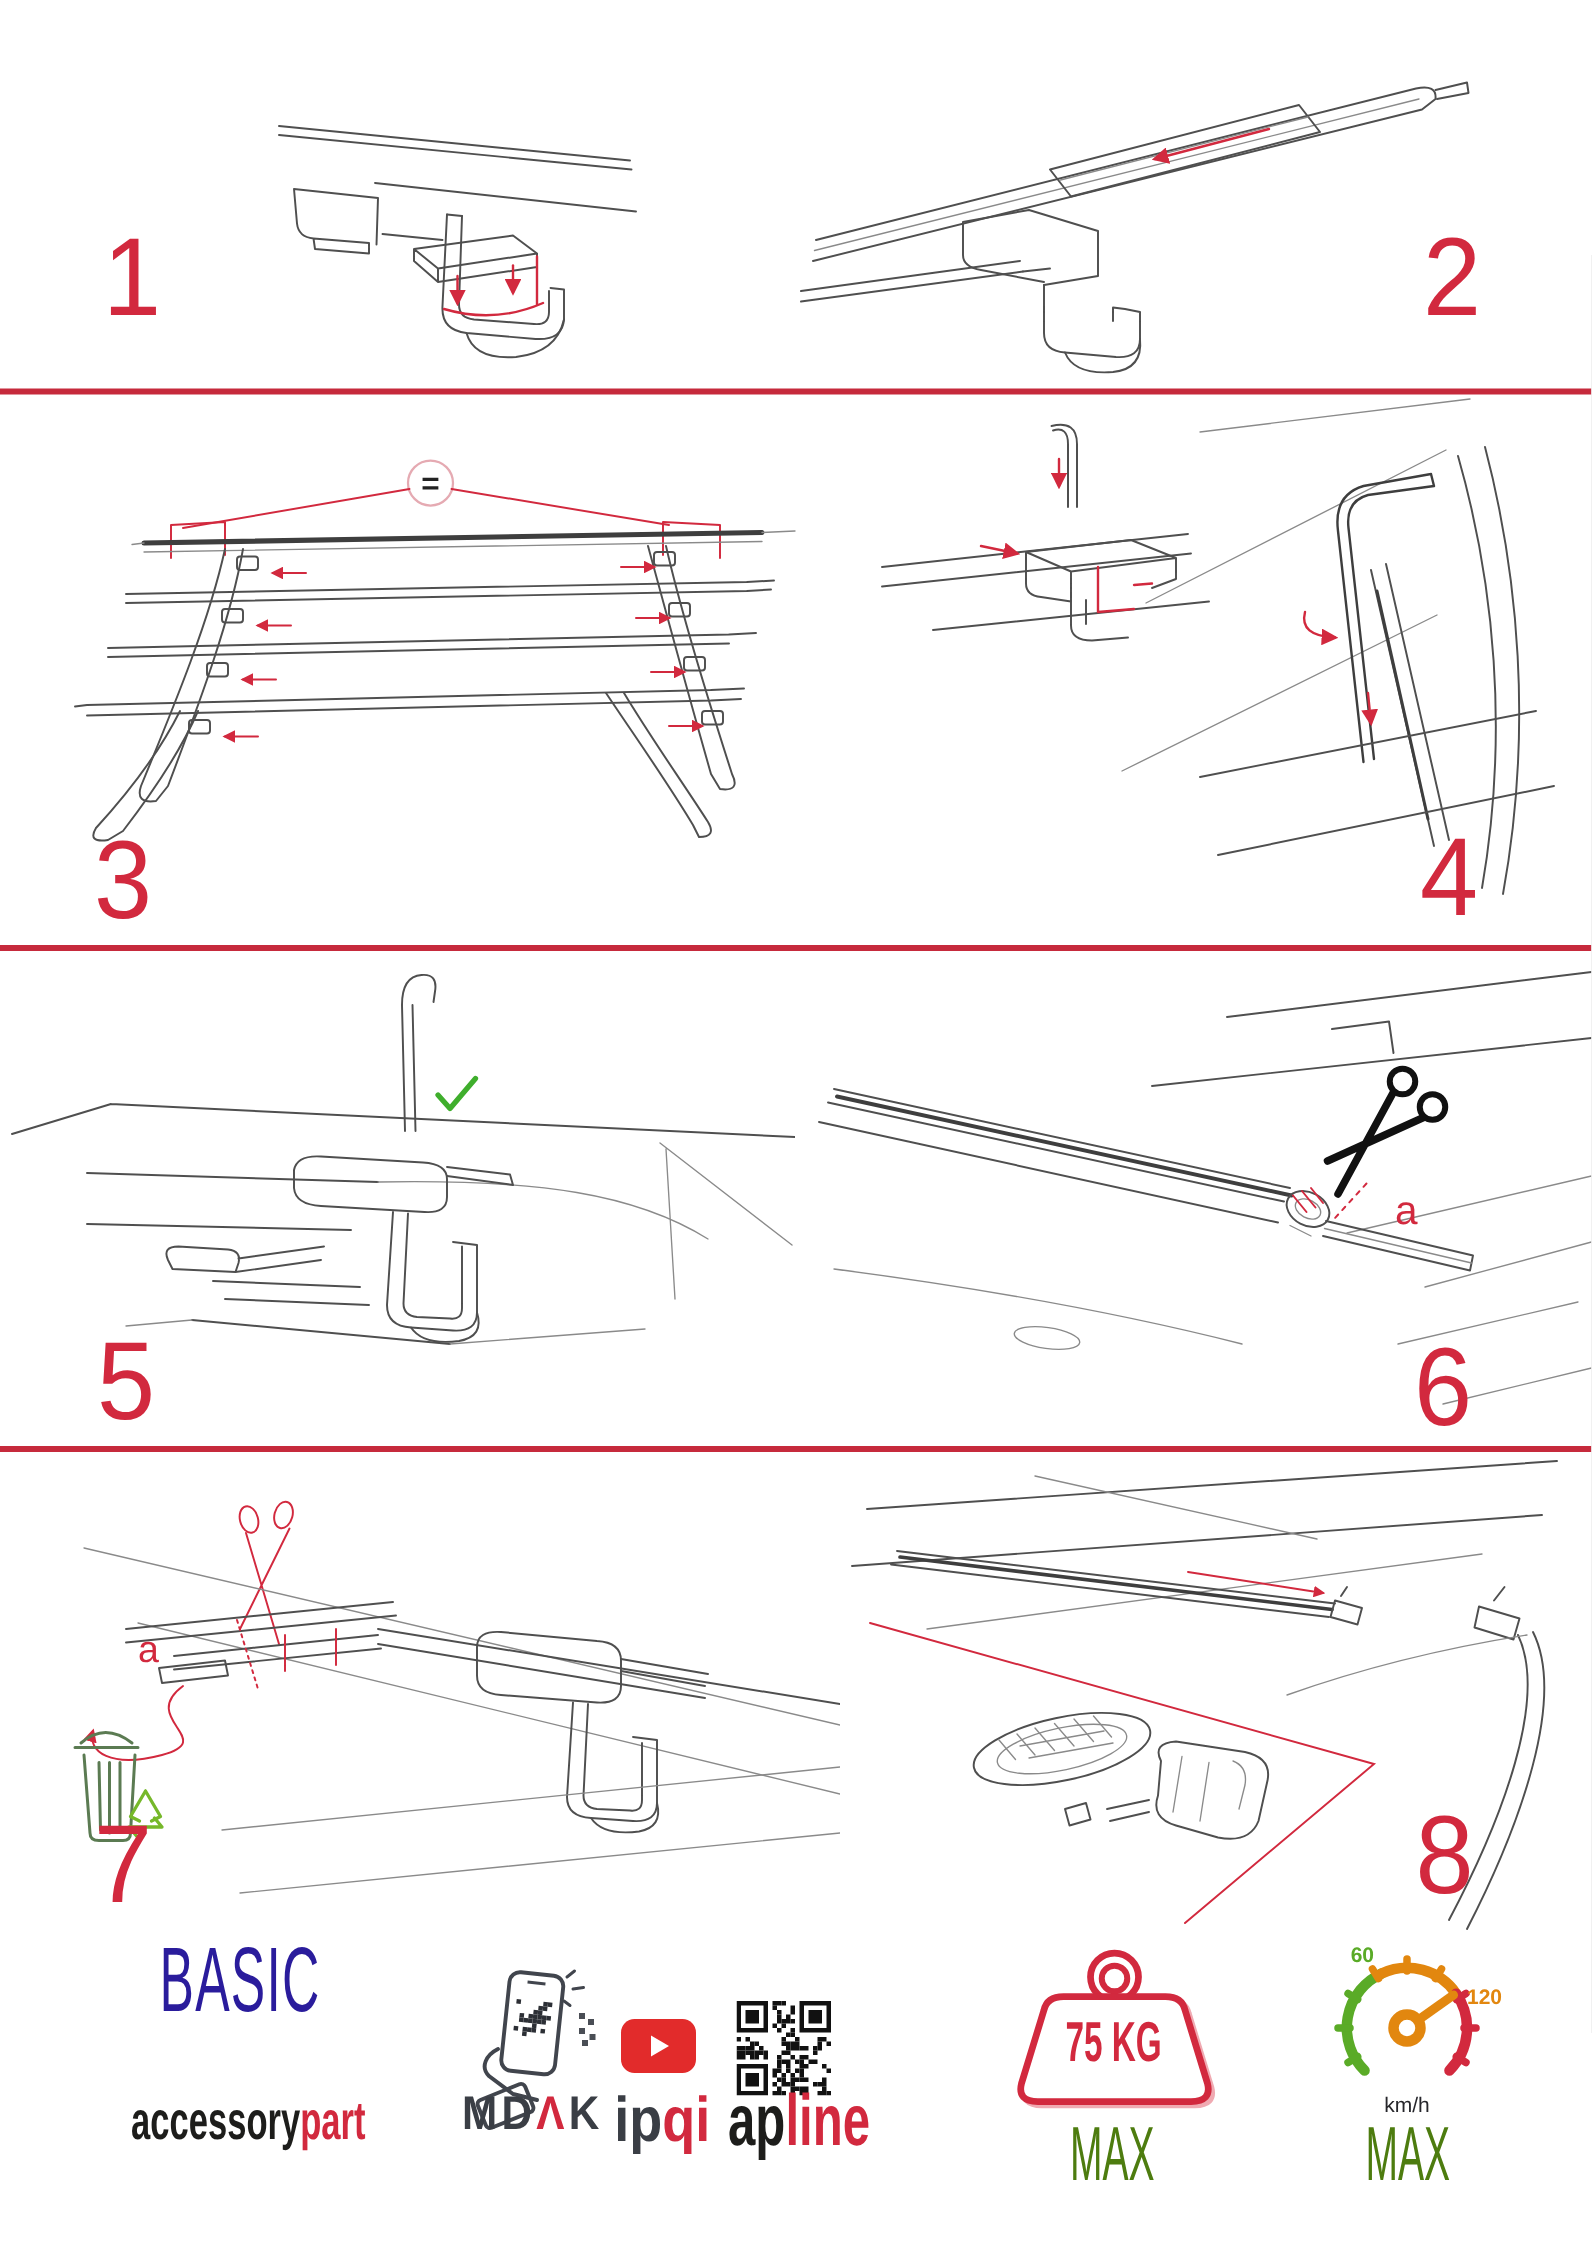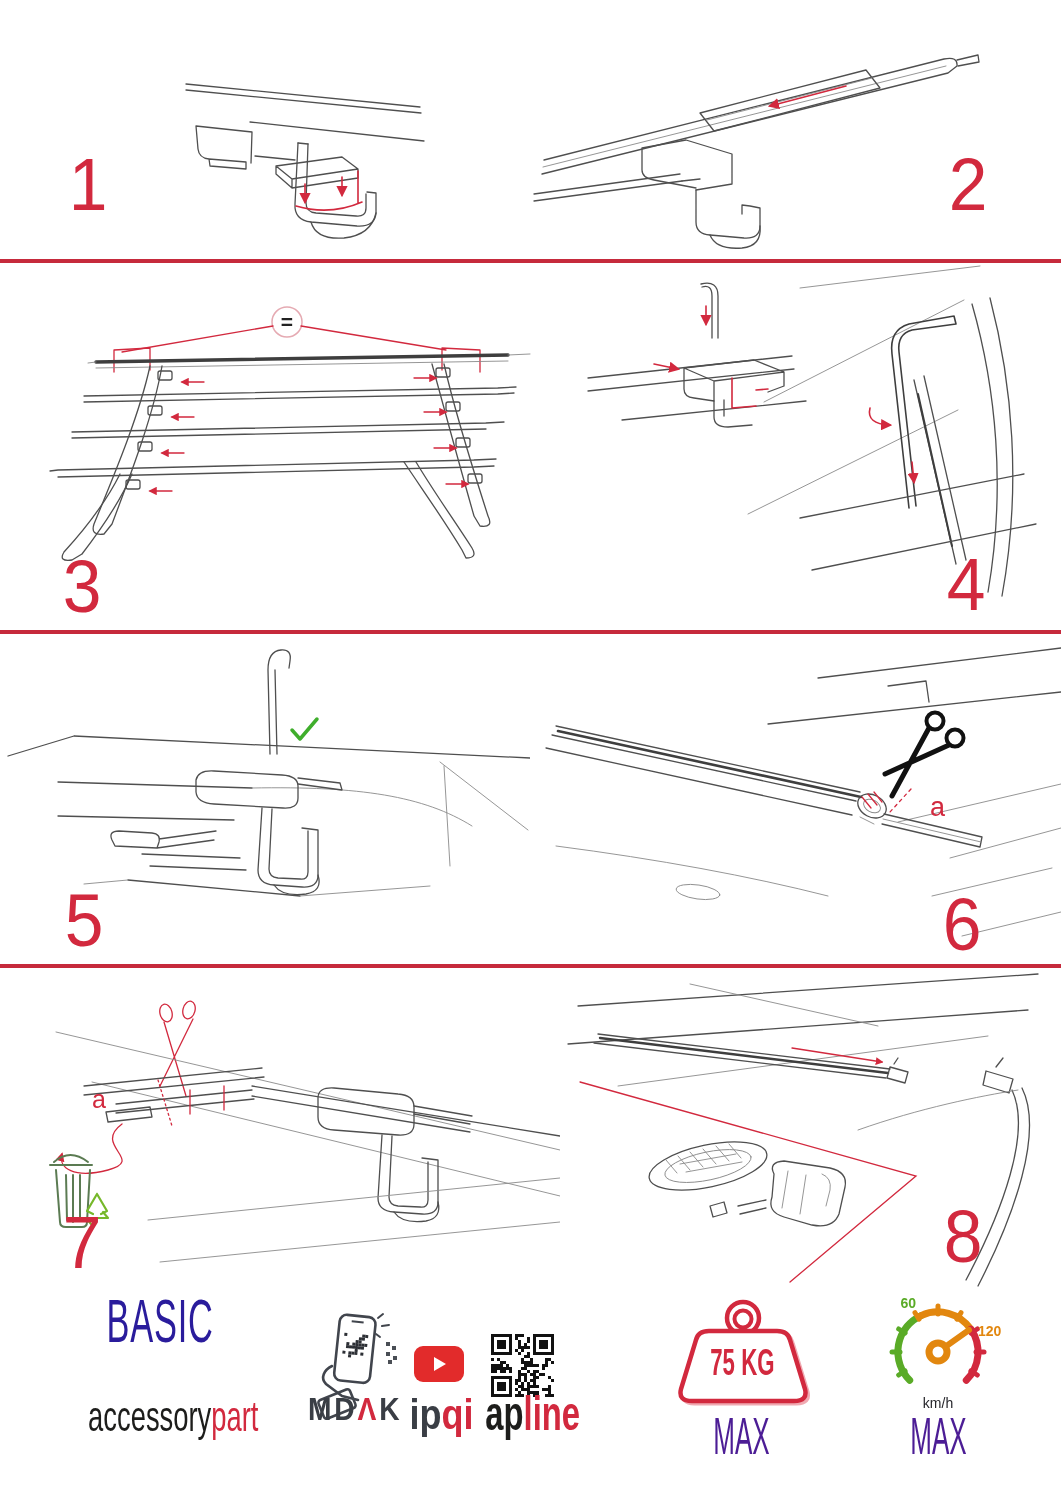--- a/index.html
+++ b/index.html
@@ -17,21 +17,21 @@
   .rd{stroke:#d2293e;stroke-width:1.6;fill:none;stroke-linecap:round;stroke-linejoin:round}
   .rdthin{stroke:#d2293e;stroke-width:1.3;fill:none;stroke-linecap:round}
   .gn{stroke:#3fae2c;stroke-width:3.5;fill:none;stroke-linecap:round;stroke-linejoin:round}
   
   .flogo{position:absolute;text-align:center;white-space:nowrap}
   .squish{display:inline-block;transform-origin:50% 55%}
   .navy{color:#2a1c9c}
   .blk{color:#1d1d1b}
   .red{color:#d2293e}
   .gray{color:#3a3e45}
-  .maxlbl{position:absolute;text-align:center;color:#4c1d95;font-size:42px;font-weight:500;line-height:1}
+  .maxlbl{position:absolute;text-align:center;color:#4d7c0f;font-size:42px;font-weight:500;line-height:1}
   .maxlbl .squish{transform:scale(.62,1.22)}
   .yt{position:absolute;left:414px;top:1346px;width:50px;height:36px;background:#e22b2b;
       border-radius:9px;display:flex;align-items:center;justify-content:center}
 </style>
 </head>
 <body>
 
 <div class="page">
 
   <figure class="panel" style="left:0;top:0">
@@ -255,21 +255,21 @@
         <path class="lt" d="M228,203 L222,240 M246,207 L240,246 M262,206 Q272,210 270,222 L266,238"></path>
         <path class="ln" d="M206,232 L178,238 M206,240 L180,246 M164,234 l-14,4 l3,11 l14,-4 Z"></path>
       </g>
     </svg>
   </figure>
   <div class="step-num" style="left:930px;top:1200px;width:66px">8</div>
 
   <div class="flogo" style="left:60px;top:1298px;width:200px;font-size:43px;font-weight:500">
     <span class="squish navy" style="transform:scale(.8,1.42);letter-spacing:1px">BASIC</span>
   </div>
-  <div class="flogo" style="left:55px;top:1396px;width:222px;font-size:38px;font-weight:400">
+  <div class="flogo" style="left:55px;top:1396px;width:222px;font-size:32px;font-weight:700">
     <span class="squish" style="transform:scale(.72,1.12)"><span class="blk">accessory</span><span class="red">part</span></span>
   </div>
 
   <svg class="panel" style="left:306px;top:1312px" width="100" height="114" viewBox="0 0 100 114">
     <g transform="rotate(6 50 45)">
       <rect x="30" y="4" width="36" height="66" rx="7" fill="none" stroke="#41454d" stroke-width="2.6"></rect>
       <line x1="42" y1="10" x2="54" y2="10" stroke="#41454d" stroke-width="2"></line>
       <g id="phone-qr-cells" fill="#2c2f35" transform="translate(36,22)">
           <rect x="0.0" y="0.0" width="3" height="3"></rect>
           <rect x="18.0" y="0.0" width="3" height="3"></rect>

